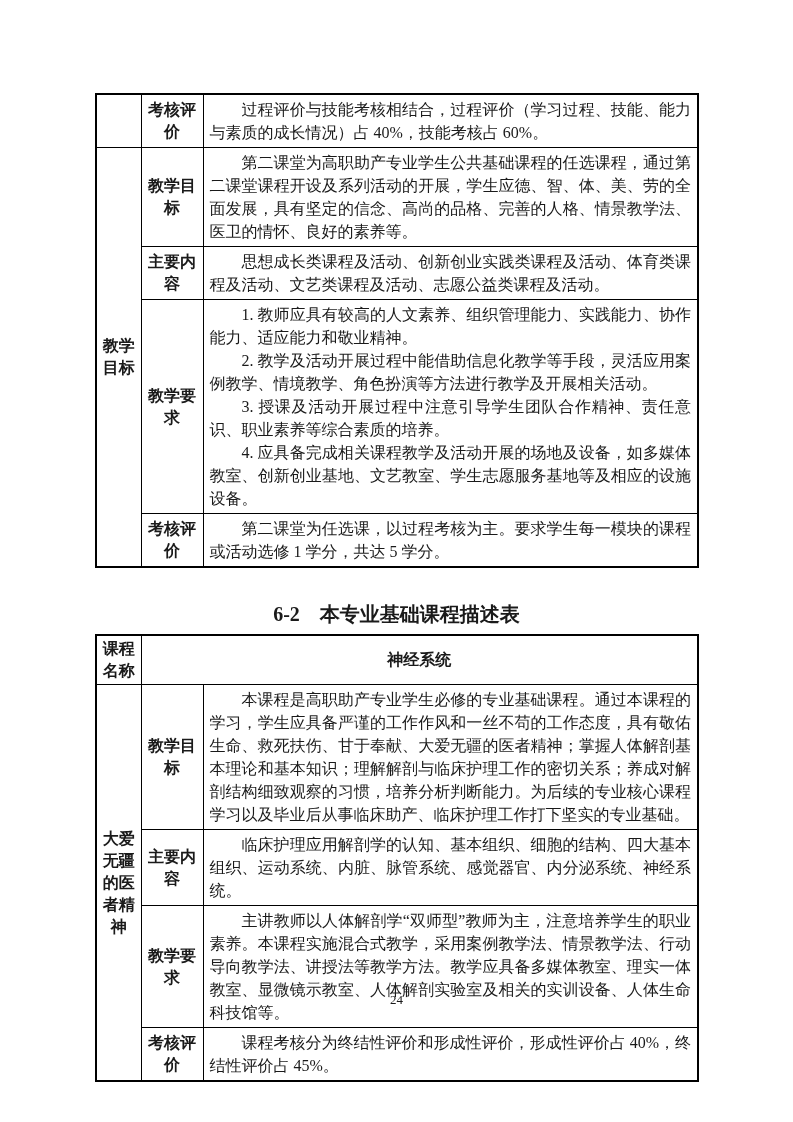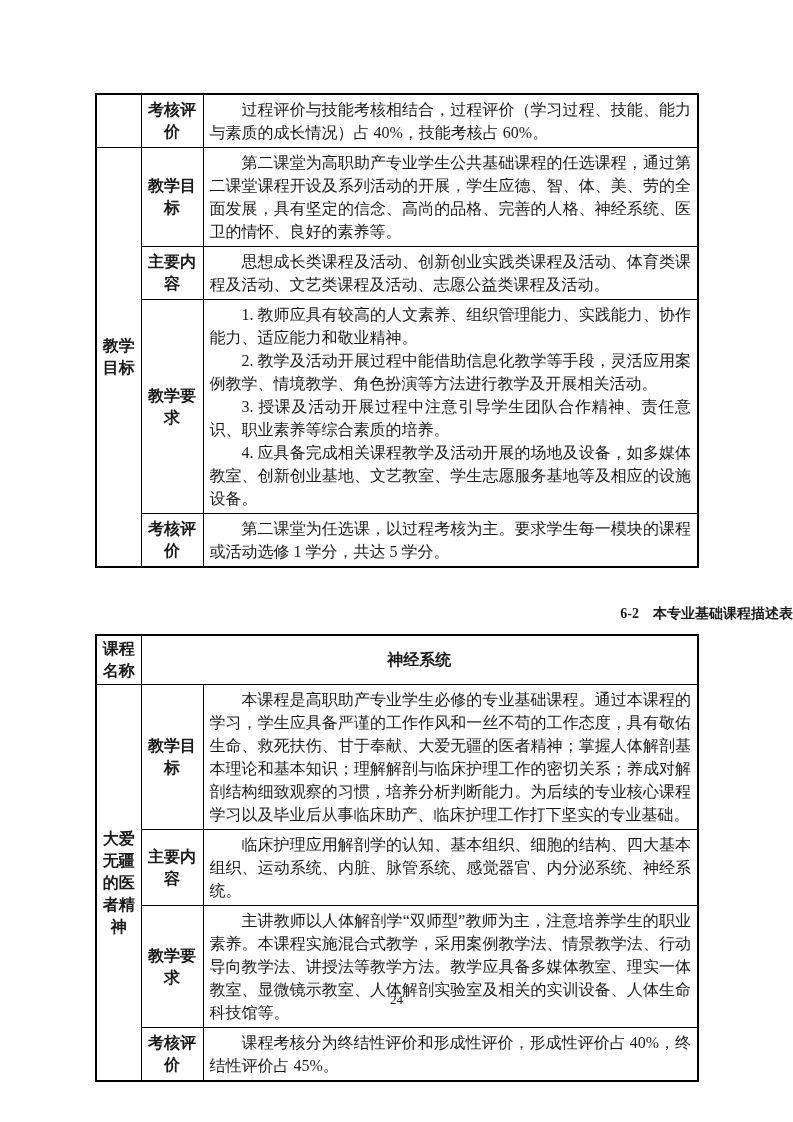--- a/index.html
+++ b/index.html
@@ -46,23 +46,23 @@
     text-indent: 2em;
     text-align: justify;
     line-height: 23px;
   }
   td.desc-head {
     text-align: center;
     font-weight: bold;
   }
   .table-title {
     margin: 36px 0 10px 0;
-    text-align: right;
+    text-align: center;
     font-weight: bold;
-    font-size: 14px;
+    font-size: 20px;
     line-height: 20px;
   }
   .page-number {
     position: absolute;
     top: 992px;
     left: 0;
     width: 100%;
     text-align: center;
     font-size: 13px;
   }
@@ -85,21 +85,21 @@
       <td class="rowhead" style="height:48px"></td>
       <td class="label">考核评价</td>
       <td class="content">
         <p>过程评价与技能考核相结合，过程评价（学习过程、技能、能力与素质的成长情况）占 40%，技能考核占 60%。</p>
       </td>
     </tr>
     <tr>
       <td class="rowhead" rowspan="4">教学目标</td>
       <td class="label" style="height:88px">教学目标</td>
       <td class="content">
-        <p>第二课堂为高职助产专业学生公共基础课程的任选课程，通过第二课堂课程开设及系列活动的开展，学生应德、智、体、美、劳的全面发展，具有坚定的信念、高尚的品格、完善的人格、神经系统、医卫的情怀、良好的素养等。</p>
+        <p>第二课堂为高职助产专业学生公共基础课程的任选课程，通过第二课堂课程开设及系列活动的开展，学生应德、智、体、美、劳的全面发展，具有坚定的信念、高尚的品格、完善的人格、情景教学法、医卫的情怀、良好的素养等。</p>
       </td>
     </tr>
     <tr>
       <td class="label" style="height:42px">主要内容</td>
       <td class="content">
         <p>思想成长类课程及活动、创新创业实践类课程及活动、体育类课程及活动、文艺类课程及活动、志愿公益类课程及活动。</p>
       </td>
     </tr>
     <tr>
       <td class="label" style="height:197px">教学要求</td>

